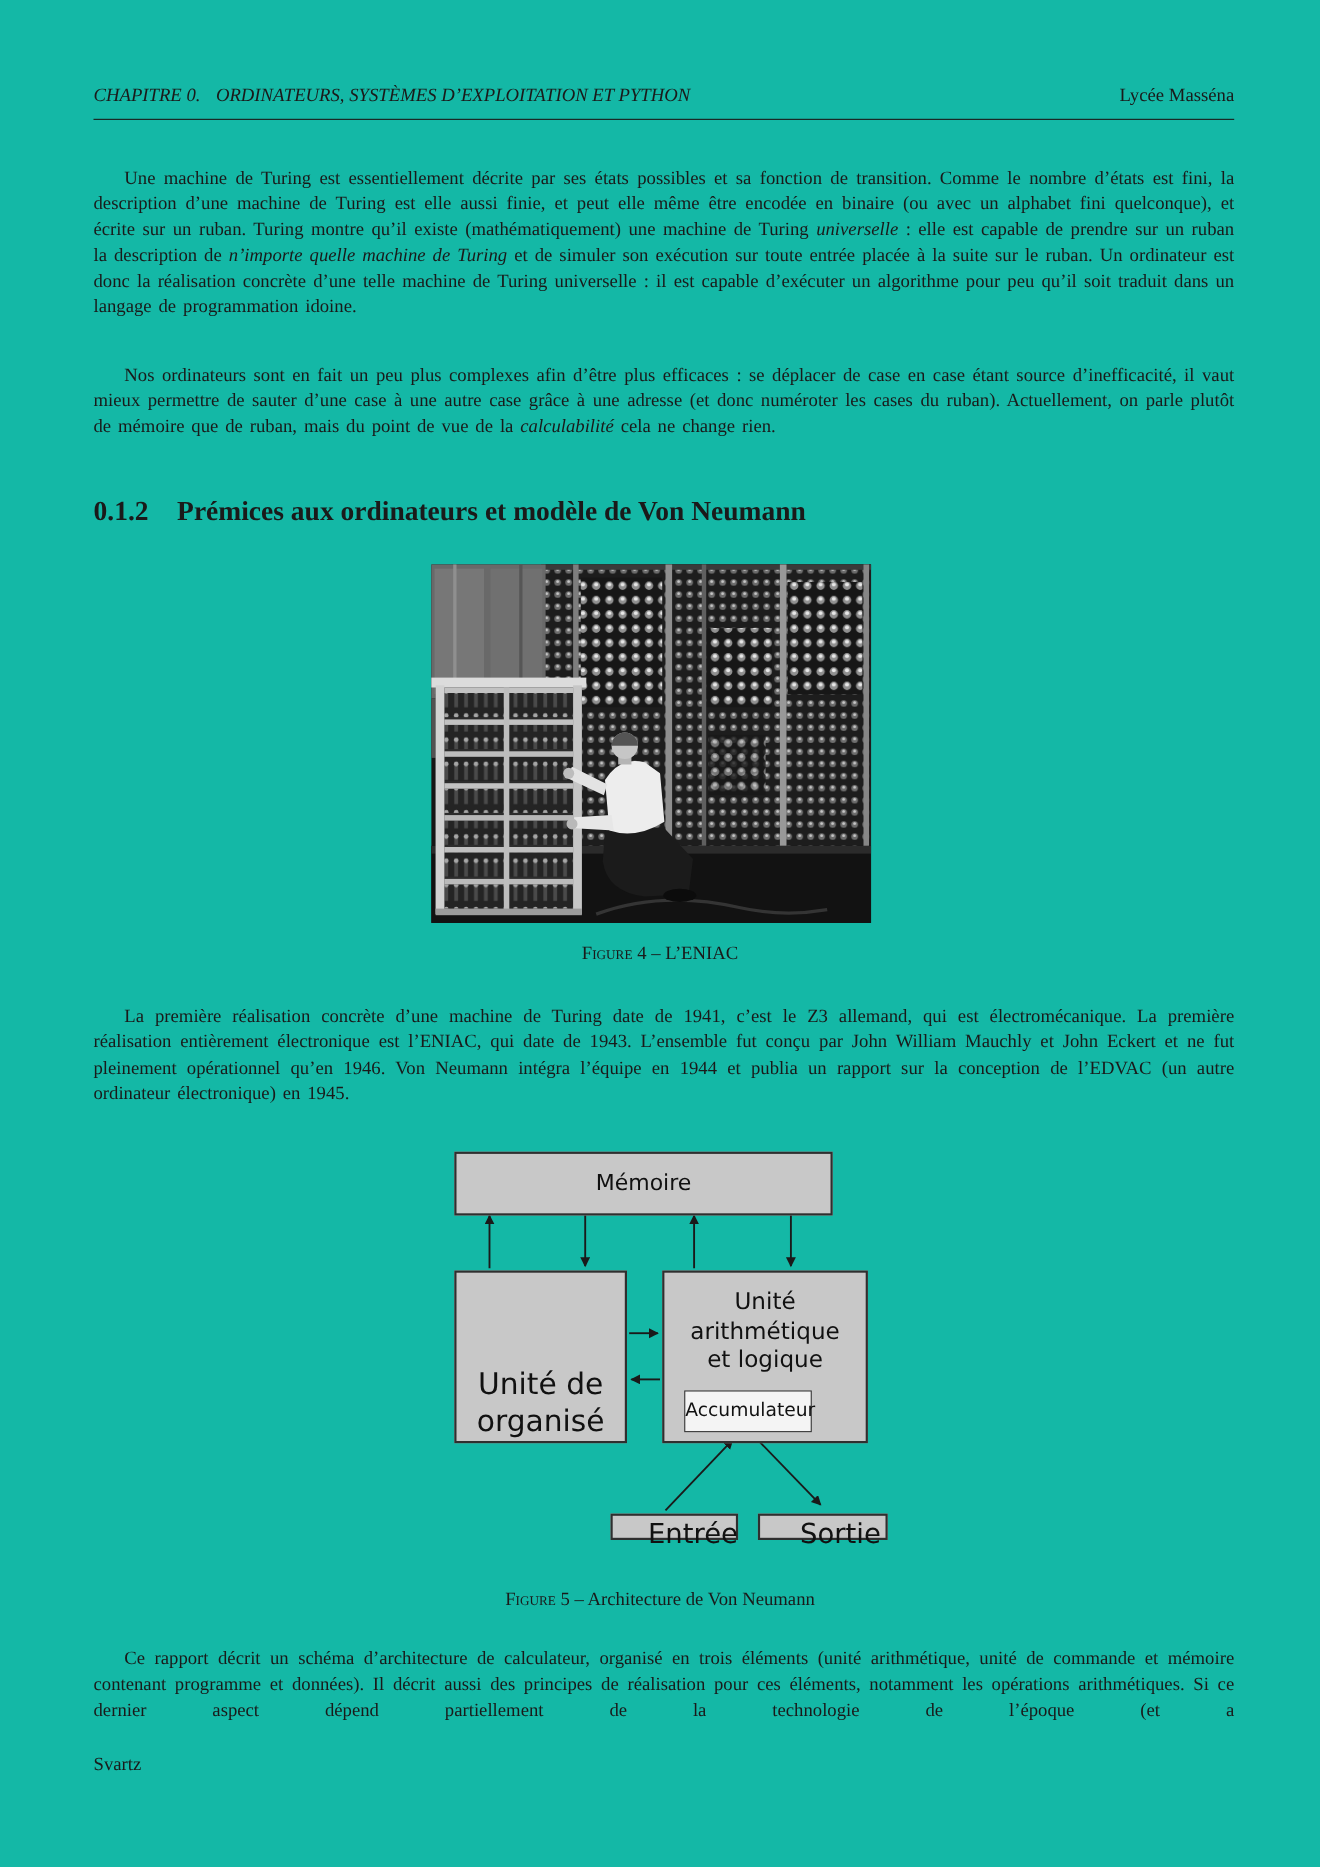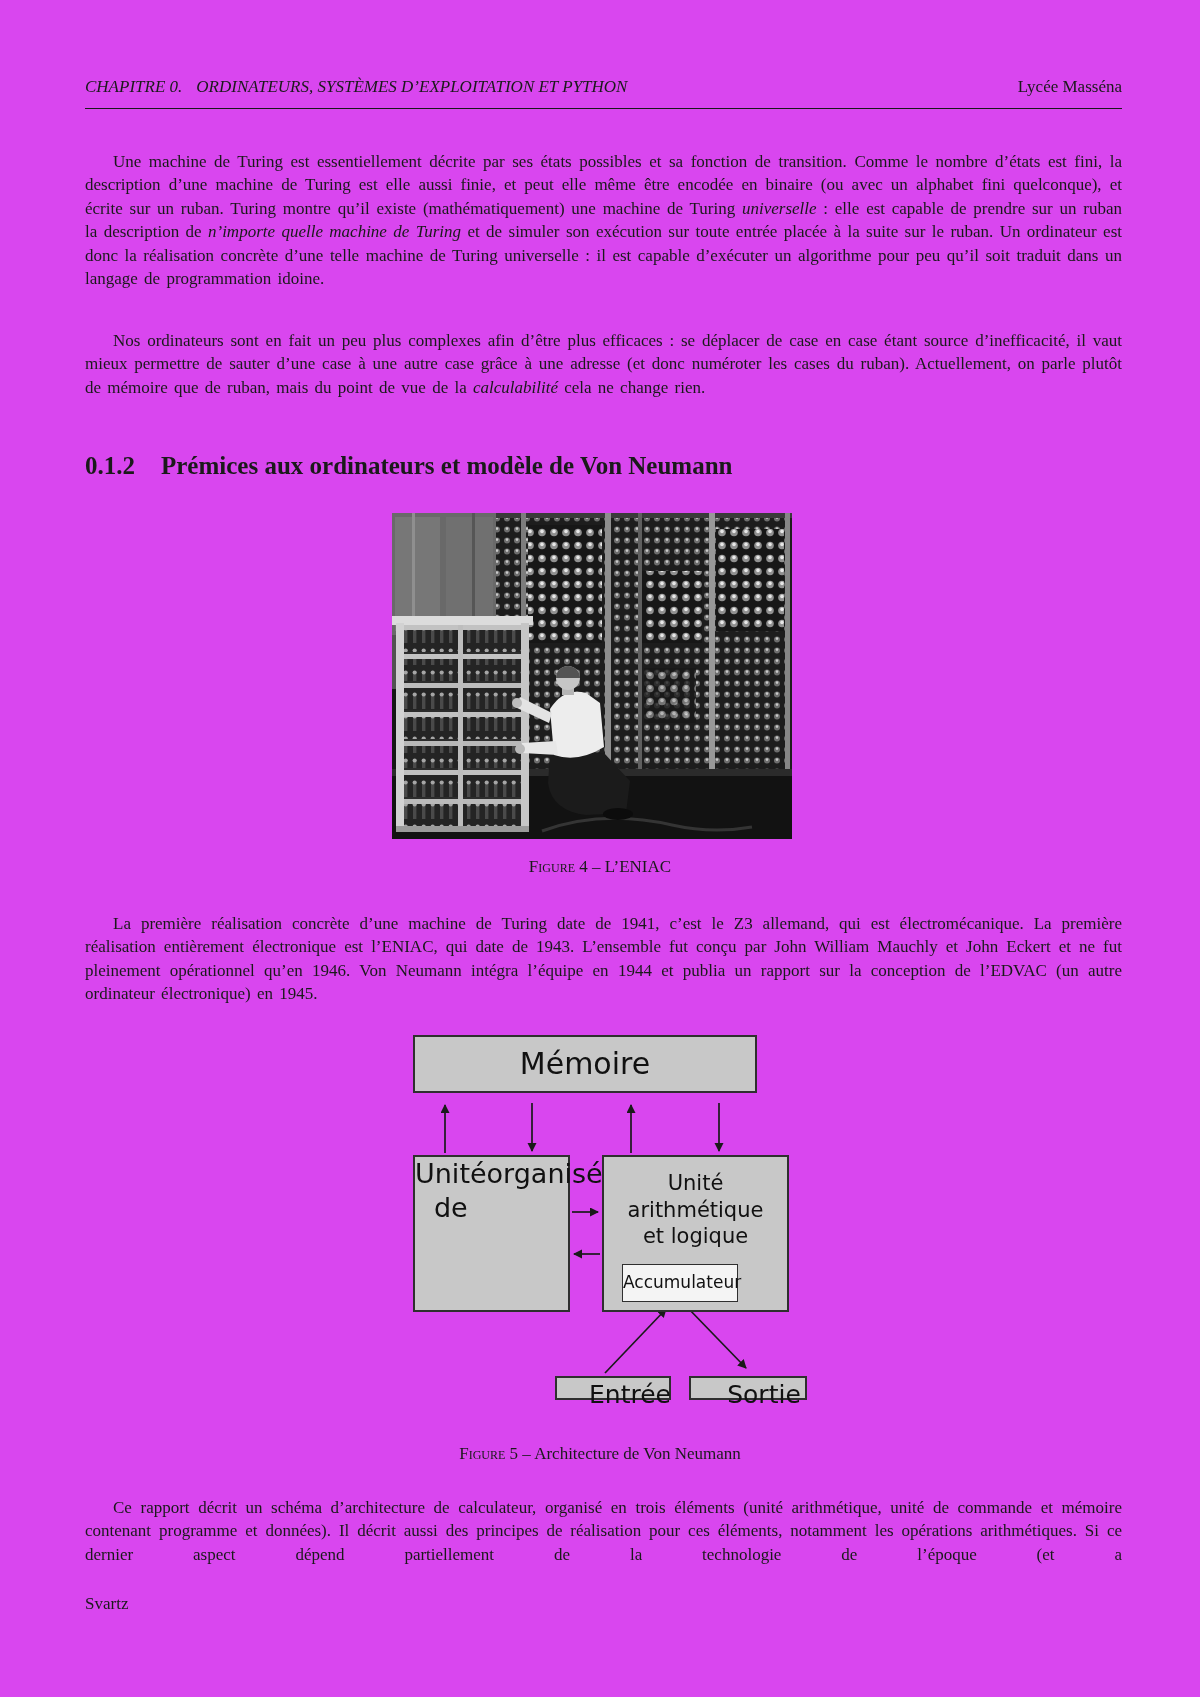--- a/index.html
+++ b/index.html
@@ -1,38 +1,38 @@
 <!DOCTYPE html>
 <html lang="fr"><head>
 <meta charset="utf-8">
 <style>
   html,body{margin:0;padding:0;background:#e9e9e9;}
-  .page{position:relative;width:1200px;height:1697px;margin:0 auto;background:#d946ef;
+  .page{position:relative;width:1200px;height:1697px;margin:0 auto;background:#14b8a6;
         font-family:"Liberation Serif", serif;color:#1a1a1a;overflow:hidden;}
   .abs{position:absolute;}
   .hdr-left{left:85px;top:77px;font-style:italic;font-size:17px;white-space:nowrap;}
   .hdr-left .chapnum{margin-right:14px;}
   .hdr-right{right:78px;top:77px;font-size:17px;white-space:nowrap;}
   .hdr-rule{left:85px;top:108px;width:1037px;height:0;border-top:1.8px solid #1a1a1a;}
   .bodytext{left:85px;width:1037px;text-align:justify;font-size:17px;line-height:23.4px;
             word-spacing:2px;margin:0;}
   .indent{text-indent:28px;}
   .just-last{text-align-last:justify;}
   em{font-style:italic;}
   .heading{left:85px;top:452px;font-size:25px;font-weight:bold;white-space:nowrap;}
   .heading .num{margin-right:26px;}
   .caption{left:0;width:1200px;text-align:center;font-size:17px;line-height:24px;}
   .sc{font-variant:small-caps;}
   .photo{left:392px;top:513px;width:400px;height:326px;}
   .diagram{left:370px;top:1035px;width:460px;height:395px;}
   .dbox{position:absolute;background:#c8c8c8;border:2px solid #2f2f2f;box-sizing:border-box;
         font-family:"DejaVu Sans","Liberation Sans",sans-serif;color:#111;text-align:center;}
-  .dbox-memory{left:43px;top:0;width:344px;height:58px;font-size:30px;line-height:53px;}
+  .dbox-memory{left:43px;top:12px;width:344px;height:58px;font-size:20px;line-height:53px;}
   .dbox-control{left:43px;top:120px;width:157px;height:157px;font-size:27px;line-height:34px;
-        display:flex;flex-direction:row;justify-content:flex-start;}
+        display:flex;flex-direction:column;justify-content:flex-end;}
   .dbox-alu{left:232px;top:120px;width:187px;height:157px;font-size:21px;line-height:26.5px;
         padding-top:13px;}
   .dbox-accum{left:252px;top:229px;width:116px;height:38px;background:#f4f4f4;
         border:1.5px solid #2f2f2f;font-size:17px;line-height:34px;}
   .dbox-io{top:341px;height:24px;font-size:25px;line-height:33px;padding-left:32px;}
   .dbox-input{left:185px;width:116px;}
   .dbox-output{left:319px;width:118px;}
   .arrows{position:absolute;left:0;top:0;pointer-events:none;}
   .ftr-left{left:85px;top:1594px;font-size:17px;}
   .ftr-center{left:0;width:1200px;top:1594px;text-align:center;font-size:17px;}

